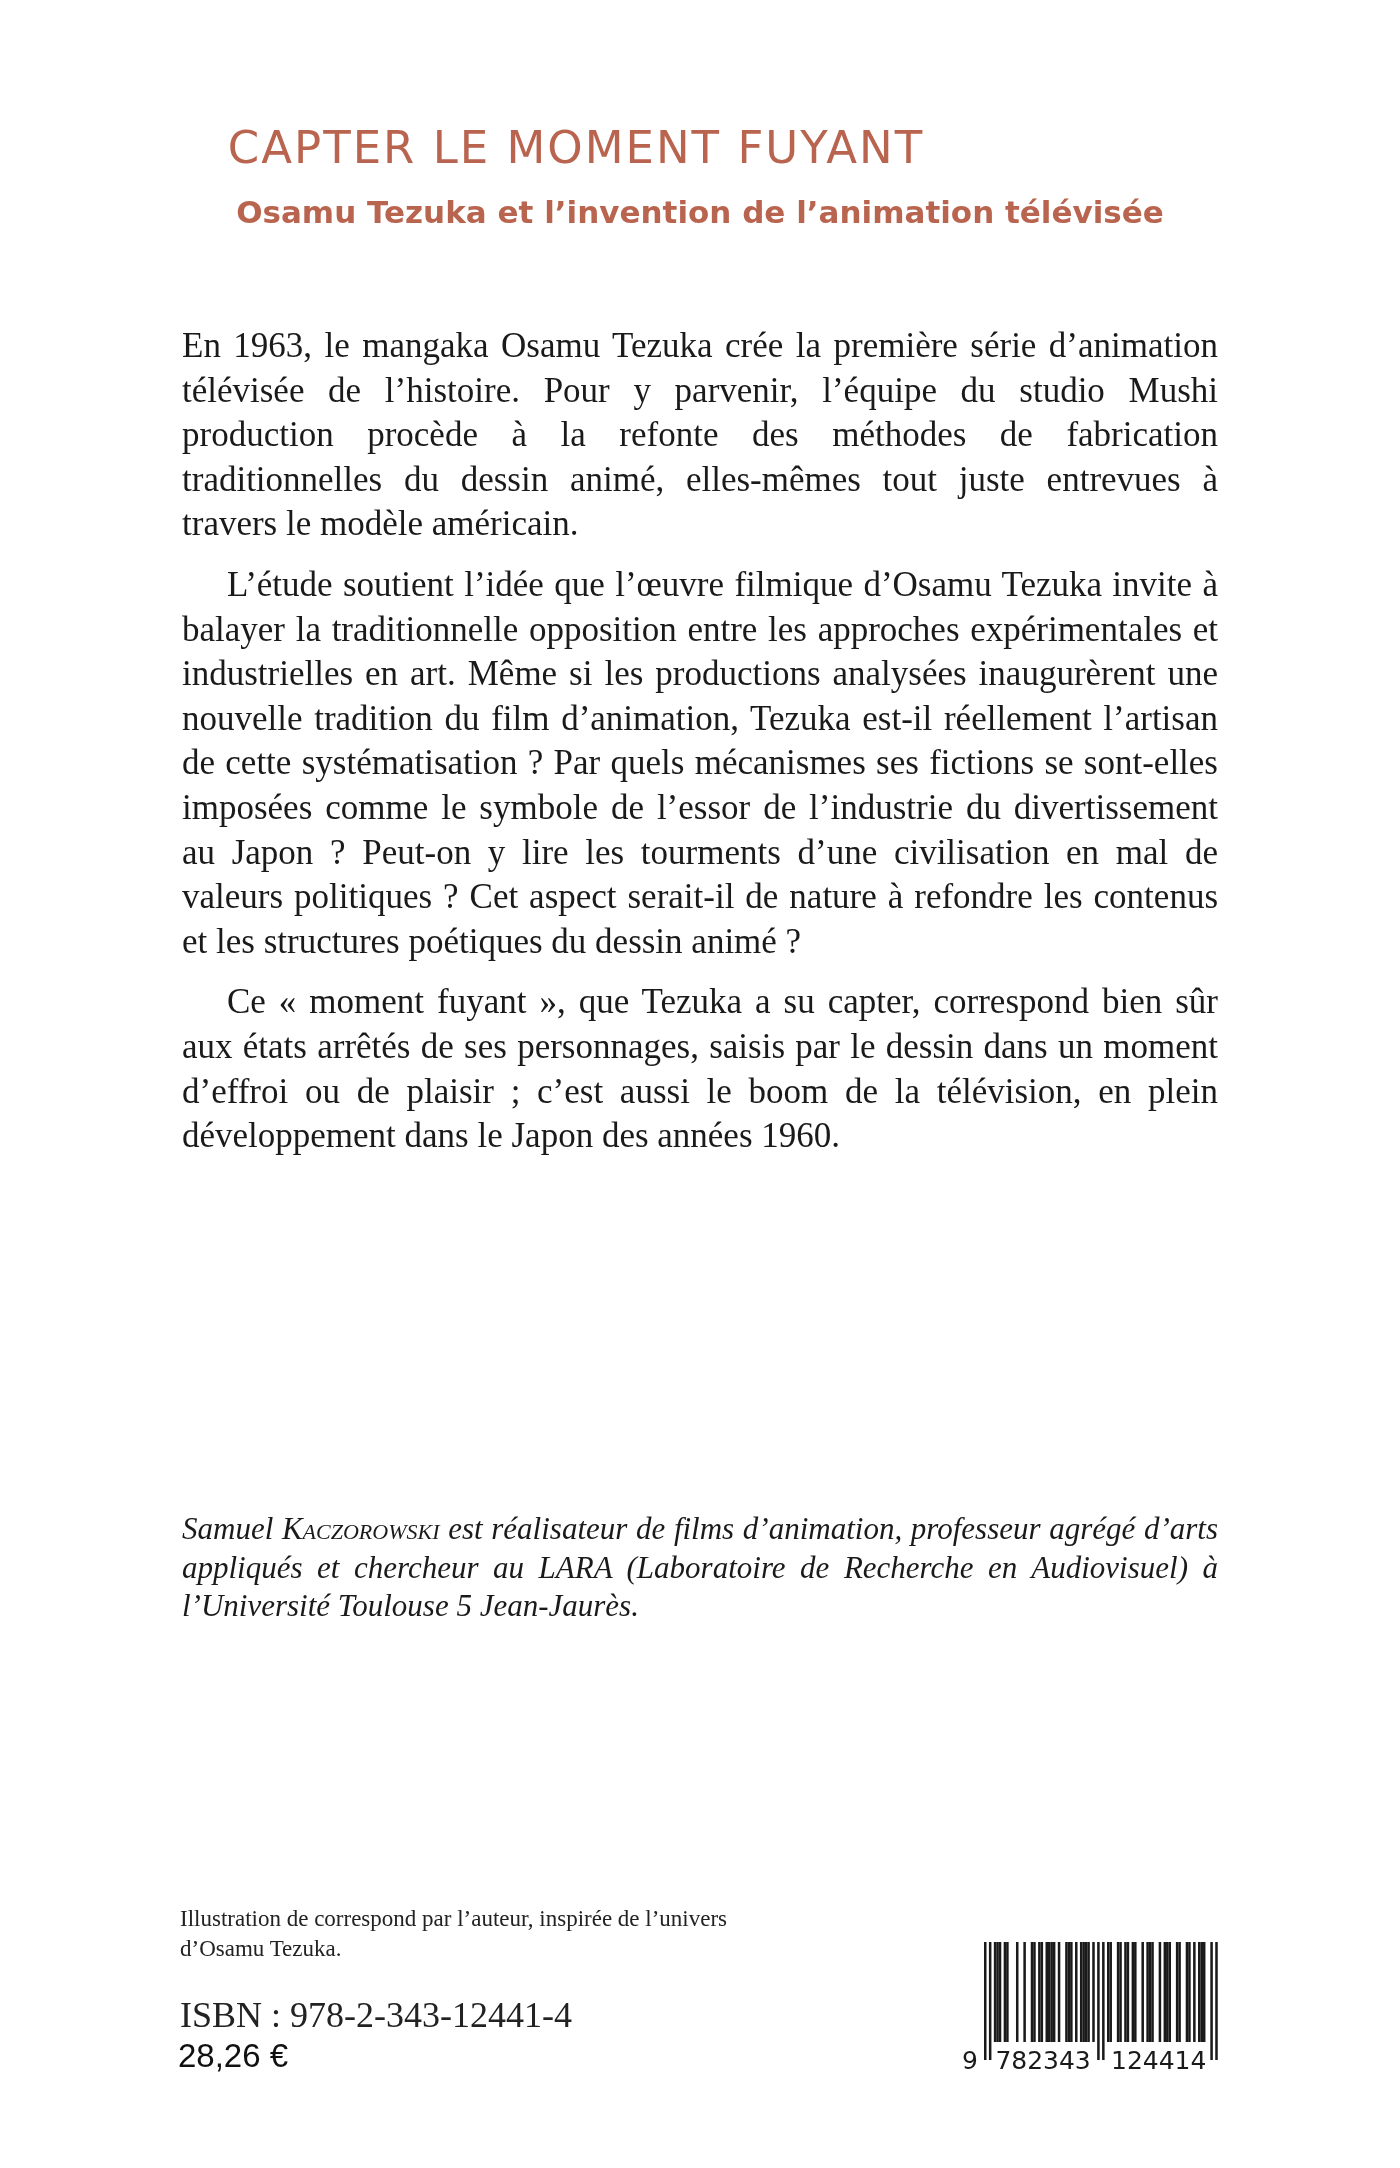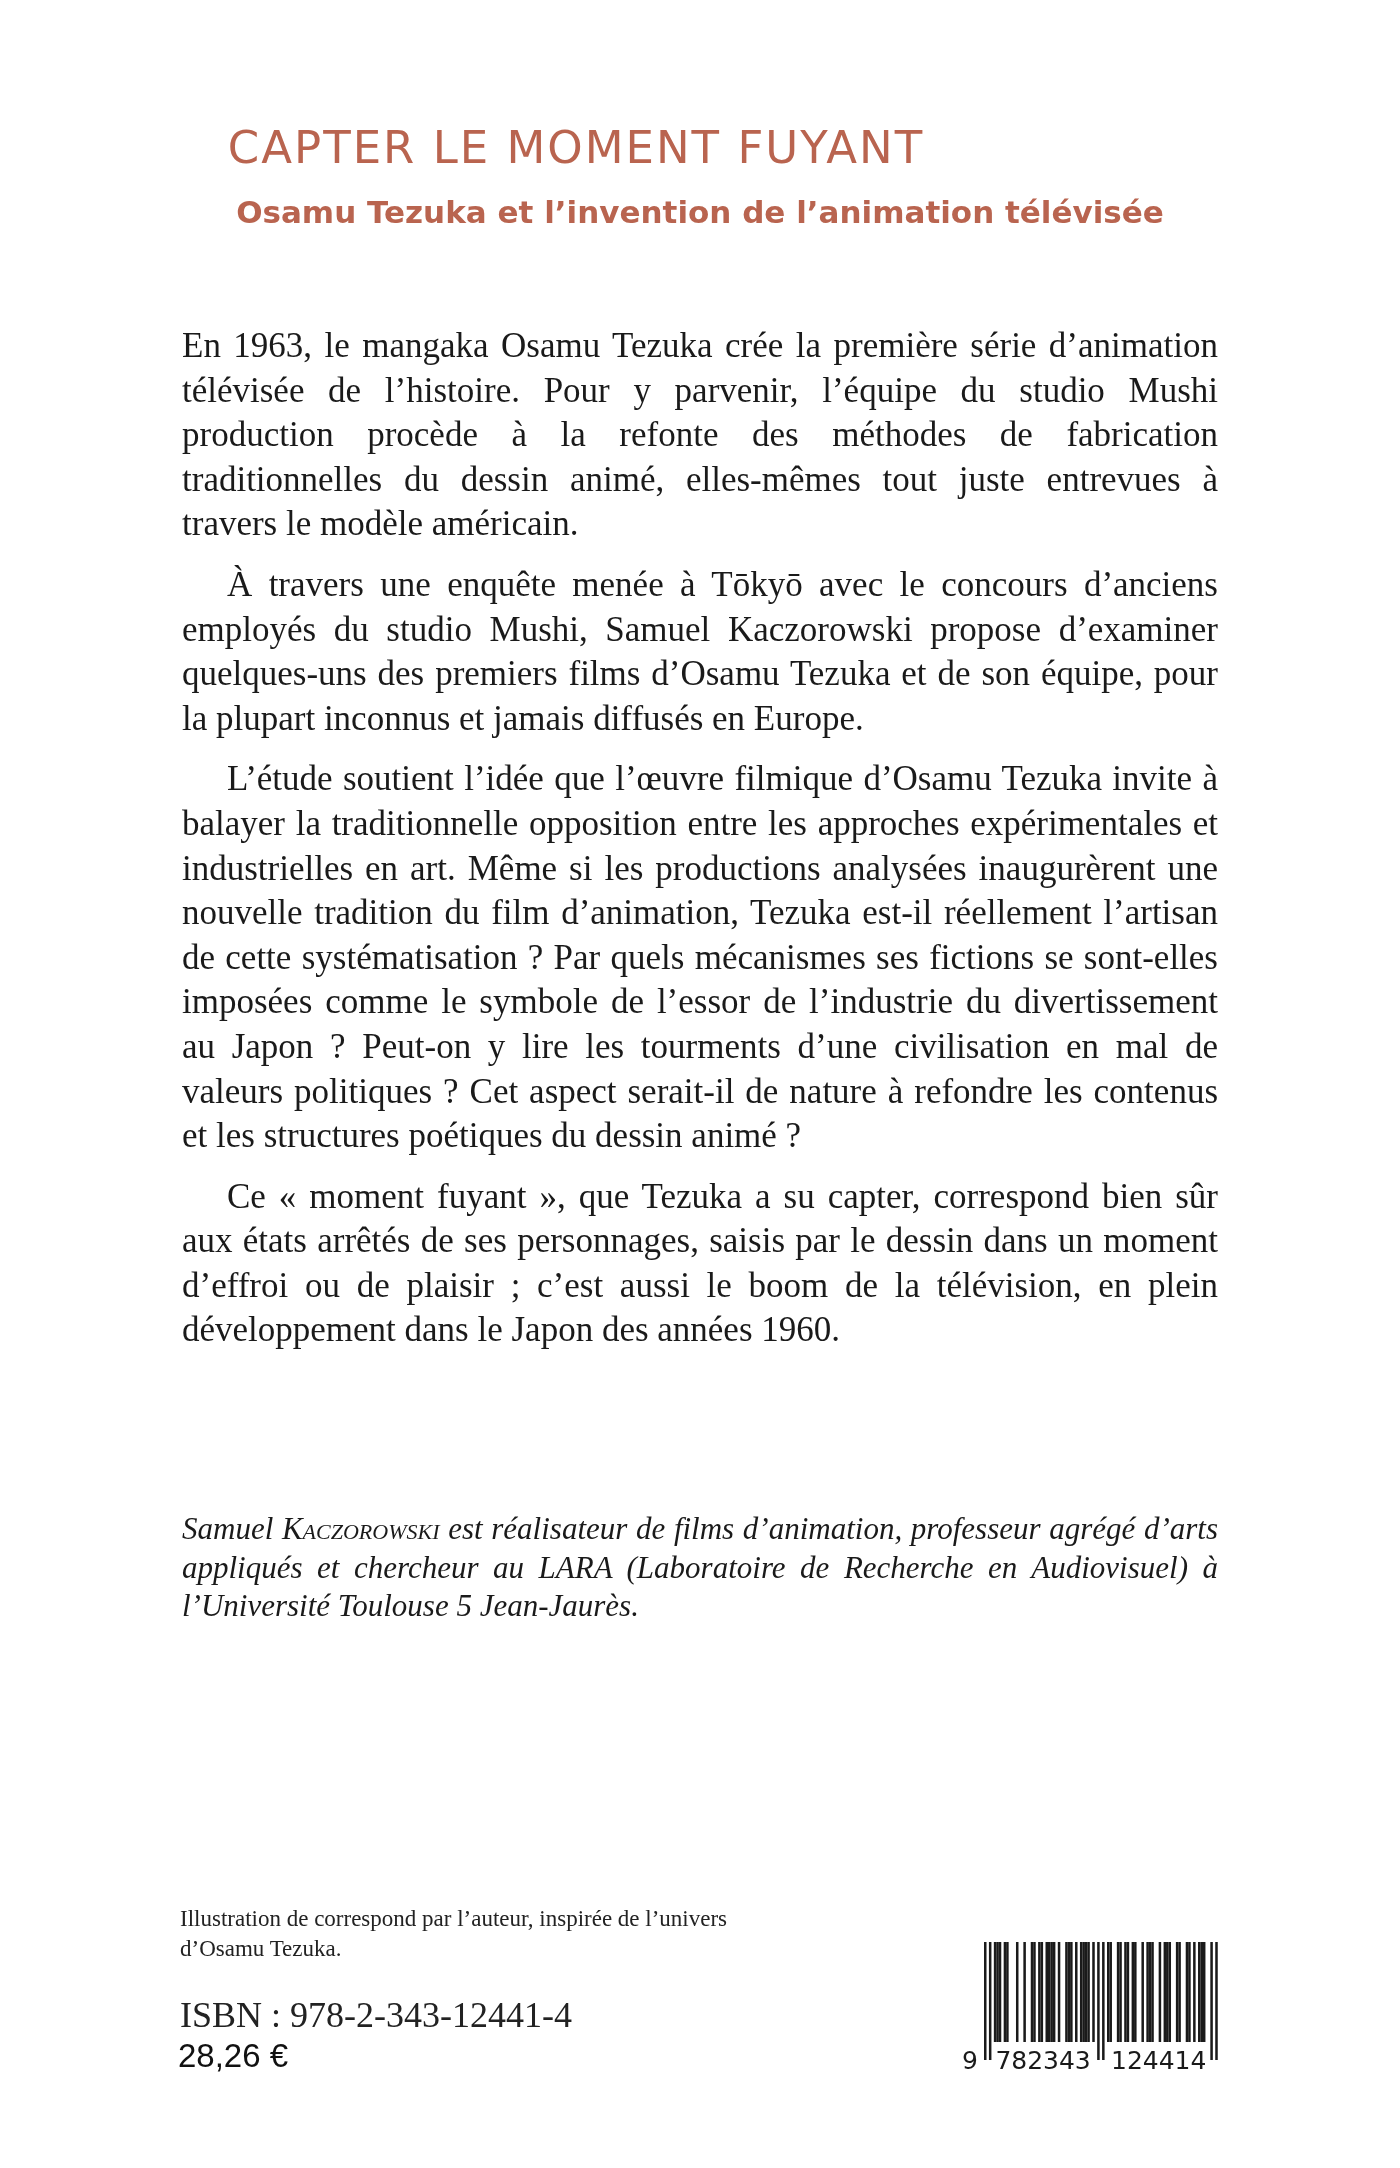--- a/index.html
+++ b/index.html
@@ -52,21 +52,20 @@
   .barcode text { font-family: "DejaVu Sans", sans-serif; font-size: 25px; fill: #1a1a1a; }
 </style>
 </head>
 <body>
 
 <h1 class="title">CAPTER LE MOMENT FUYANT</h1>
 <h2 class="subtitle">Osamu Tezuka et l’invention de l’animation télévisée</h2>
 
 <div class="body">
   <p>En 1963, le mangaka Osamu Tezuka crée la première série d’animation télévisée de l’histoire. Pour y parvenir, l’équipe du studio Mushi production procède à la refonte des méthodes de fabrication traditionnelles du dessin animé, elles-mêmes tout juste entrevues à travers le modèle américain.</p>
-  <p>À travers une enquête menée à Tōkyō avec le concours d’anciens employés du studio Mushi, Samuel Kaczorowski propose d’examiner quelques-uns des premiers films d’Osamu Tezuka et de son équipe, pour la plupart inconnus et jamais diffusés en Europe.</p>
   <p>L’étude soutient l’idée que l’œuvre filmique d’Osamu Tezuka invite à balayer la traditionnelle opposition entre les approches expérimentales et industrielles en art. Même si les productions analysées inaugurèrent une nouvelle tradition du film d’animation, Tezuka est-il réellement l’artisan de cette systématisation ? Par quels mécanismes ses fictions se sont-elles imposées comme le symbole de l’essor de l’industrie du divertissement au Japon ? Peut-on y lire les tourments d’une civilisation en mal de valeurs politiques ? Cet aspect serait-il de nature à refondre les contenus et les structures poétiques du dessin animé ?</p>
   <p>Ce « moment fuyant », que Tezuka a su capter, correspond bien sûr aux états arrêtés de ses personnages, saisis par le dessin dans un moment d’effroi ou de plaisir ; c’est aussi le boom de la télévision, en plein développement dans le Japon des années 1960.</p>
 </div>
 
 <p class="bio"><span class="name"><span>Samuel</span> <span class="sc">Kaczorowski</span></span><span> est réalisateur de films d’animation, professeur agrégé d’arts appliqués et chercheur au LARA (Laboratoire de Recherche en Audiovisuel) à l’Université Toulouse 5 Jean-Jaurès.</span></p>
 
 <p class="credit">Illustration de correspond par l’auteur, inspirée de l’univers d’Osamu Tezuka.</p>
 <p class="isbn">ISBN : 978-2-343-12441-4</p>
 <p class="price">28,26 €</p>
 

